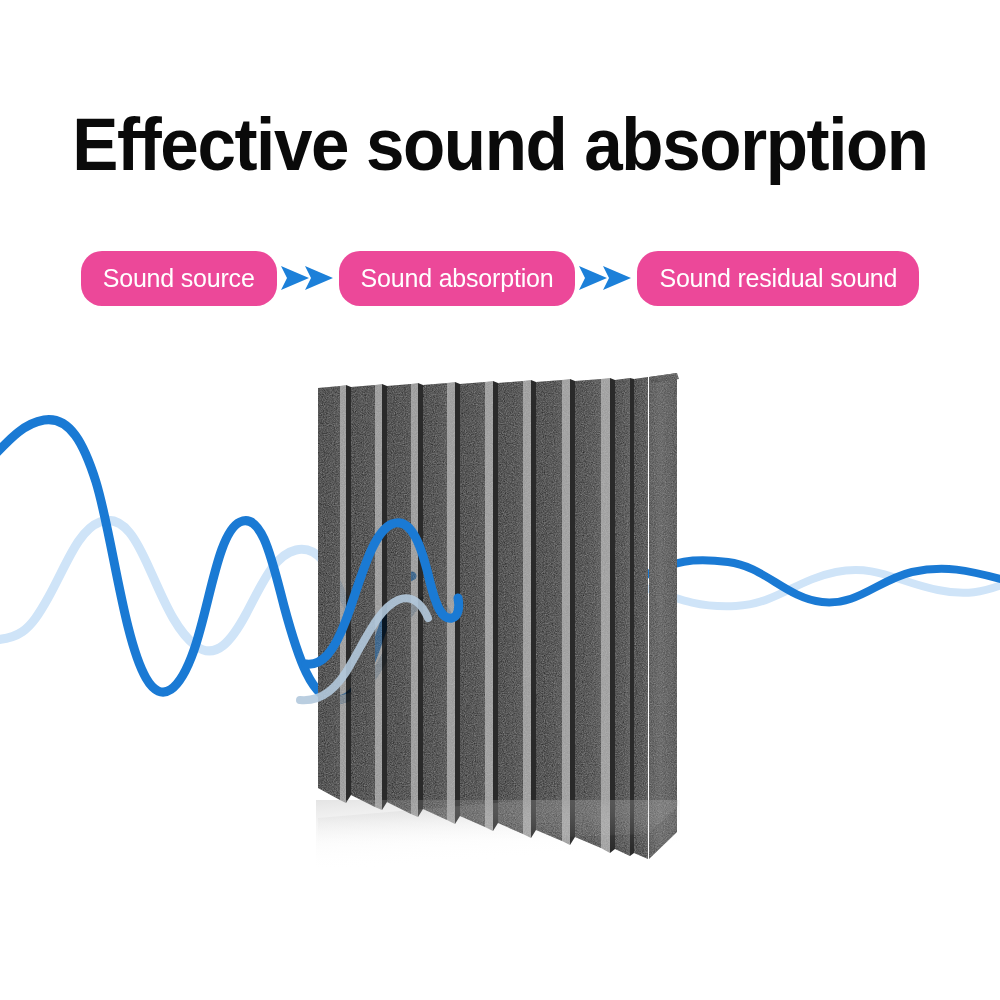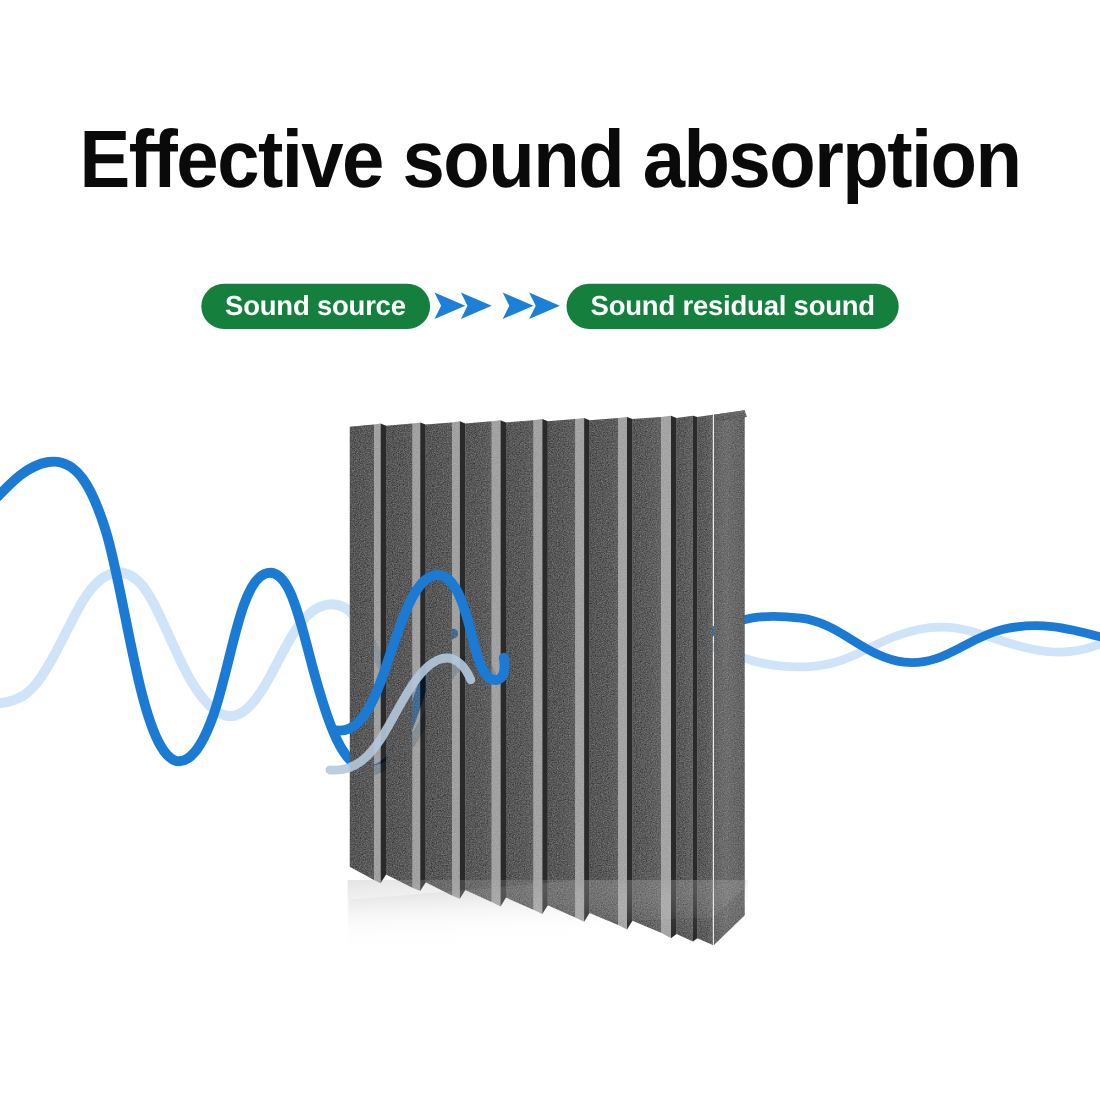--- a/index.html
+++ b/index.html
@@ -40,30 +40,30 @@
     left: 0;
     top: 255px;
     width: 1000px;
     height: 46px;
     display: flex;
     align-items: center;
     justify-content: center;
     gap: 0px;
   }
   .badge {
-    height: 41px;
+    height: 55px;
     border-radius: 21px;
-    background: #15803d;
+    background: #ec4899;
     color: #ffffff;
     display: flex;
     align-items: center;
     justify-content: center;
     padding: 0 22px;
     font-size: 25px;
-    font-weight: bold;
+    font-weight: normal;
     letter-spacing: -0.2px;
     white-space: nowrap;
     box-sizing: border-box;
   }
   .arrow-sep {
     width: 62px;
     height: 34px;
     display: flex;
     align-items: center;
     justify-content: center;
@@ -280,20 +280,23 @@
       <span>Sound source</span>
     </div>
 
     <div class="arrow-sep">
       <svg width="58" height="30" viewBox="0 0 58 30" xmlns="http://www.w3.org/2000/svg">
         <polygon points="2,3 30,15 2,27 8,15" fill="#1c80d9"></polygon>
         <polygon points="26,3 54,15 26,27 32,15" fill="#1c80d9"></polygon>
       </svg>
     </div>
 
+    <div class="badge">
+      <span>Sound absorption</span>
+    </div>
 
     <div class="arrow-sep">
       <svg width="58" height="30" viewBox="0 0 58 30" xmlns="http://www.w3.org/2000/svg">
         <polygon points="2,3 30,15 2,27 8,15" fill="#1c80d9"></polygon>
         <polygon points="26,3 54,15 26,27 32,15" fill="#1c80d9"></polygon>
       </svg>
     </div>
 
     <div class="badge">
       <span>Sound residual sound</span>

